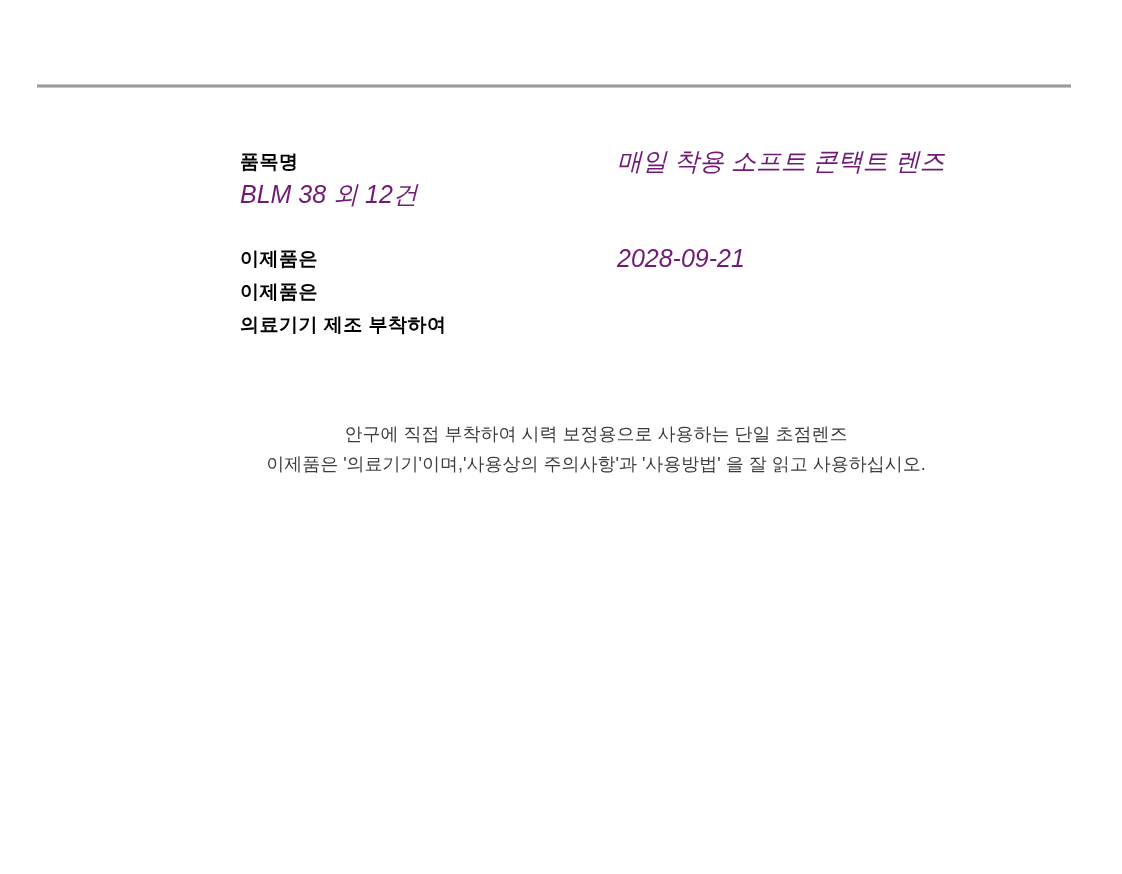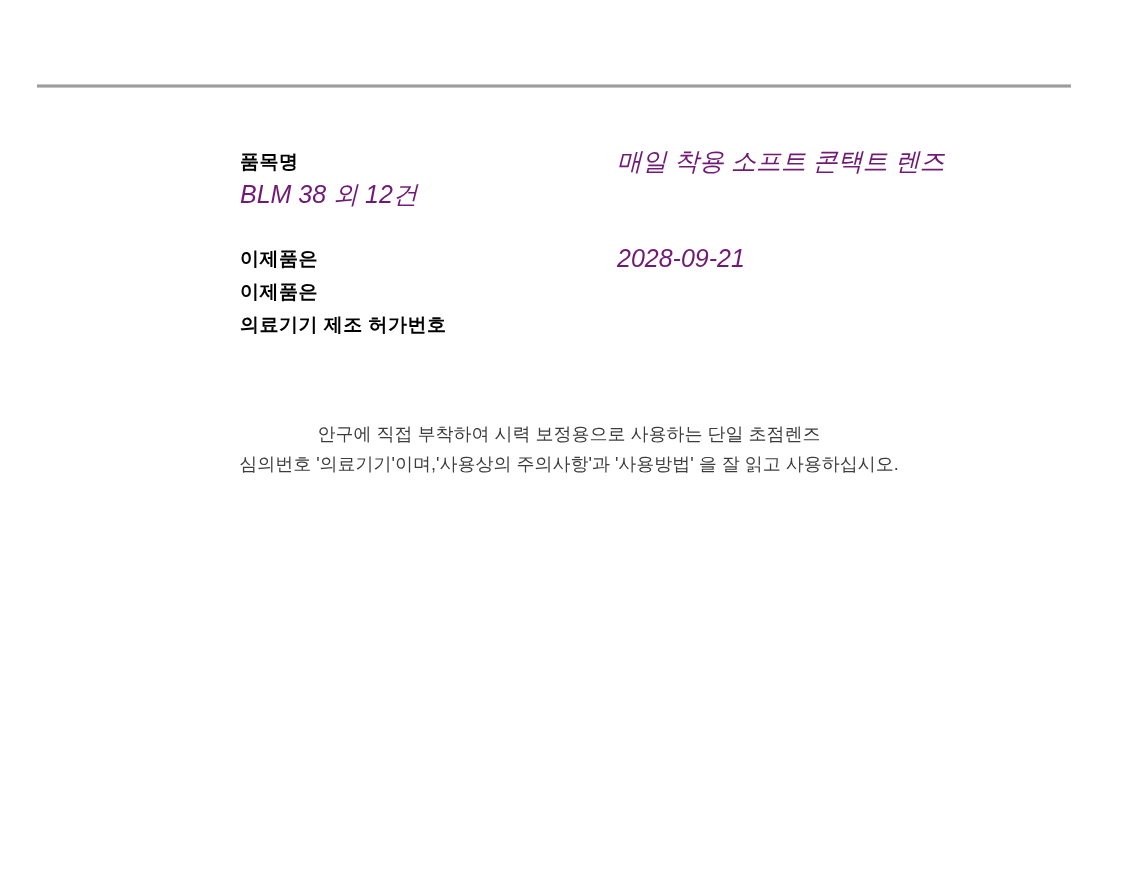--- a/index.html
+++ b/index.html
@@ -52,21 +52,21 @@
     font-weight: normal;
     color: #701a75;
     white-space: nowrap;
     font-style: italic;
   }
   .block-spacer {
     height: 31px;
   }
   .notice {
     position: absolute;
-    left: 225px;
+    left: 252px;
     top: 419px;
     width: 688px;
     text-align: center;
   }
   .notice-line {
     margin: 0;
     font-size: 18px;
     line-height: 30px;
     color: #3c3c3c;
     white-space: nowrap;
@@ -95,23 +95,23 @@
     <div class="field-row">
       <div class="field-label">이제품은</div>
       <div class="field-value">2028-09-21</div>
     </div>
 
     <div class="field-row">
       <div class="field-label">이제품은</div>
     </div>
 
     <div class="field-row">
-      <div class="field-label">의료기기 제조 허가번호</div>
+      <div class="field-label">의료기기 제조 부착하여</div>
     </div>
 
   </div>
 
   <div class="notice">
     <p class="notice-line">안구에 직접 부착하여 시력 보정용으로 사용하는 단일 초점렌즈</p>
-    <p class="notice-line">심의번호 '의료기기'이며,'사용상의 주의사항'과 '사용방법' 을 잘 읽고 사용하십시오.</p>
+    <p class="notice-line">이제품은 '의료기기'이며,'사용상의 주의사항'과 '사용방법' 을 잘 읽고 사용하십시오.</p>
   </div>
 
 </div>
 
 </body></html>

